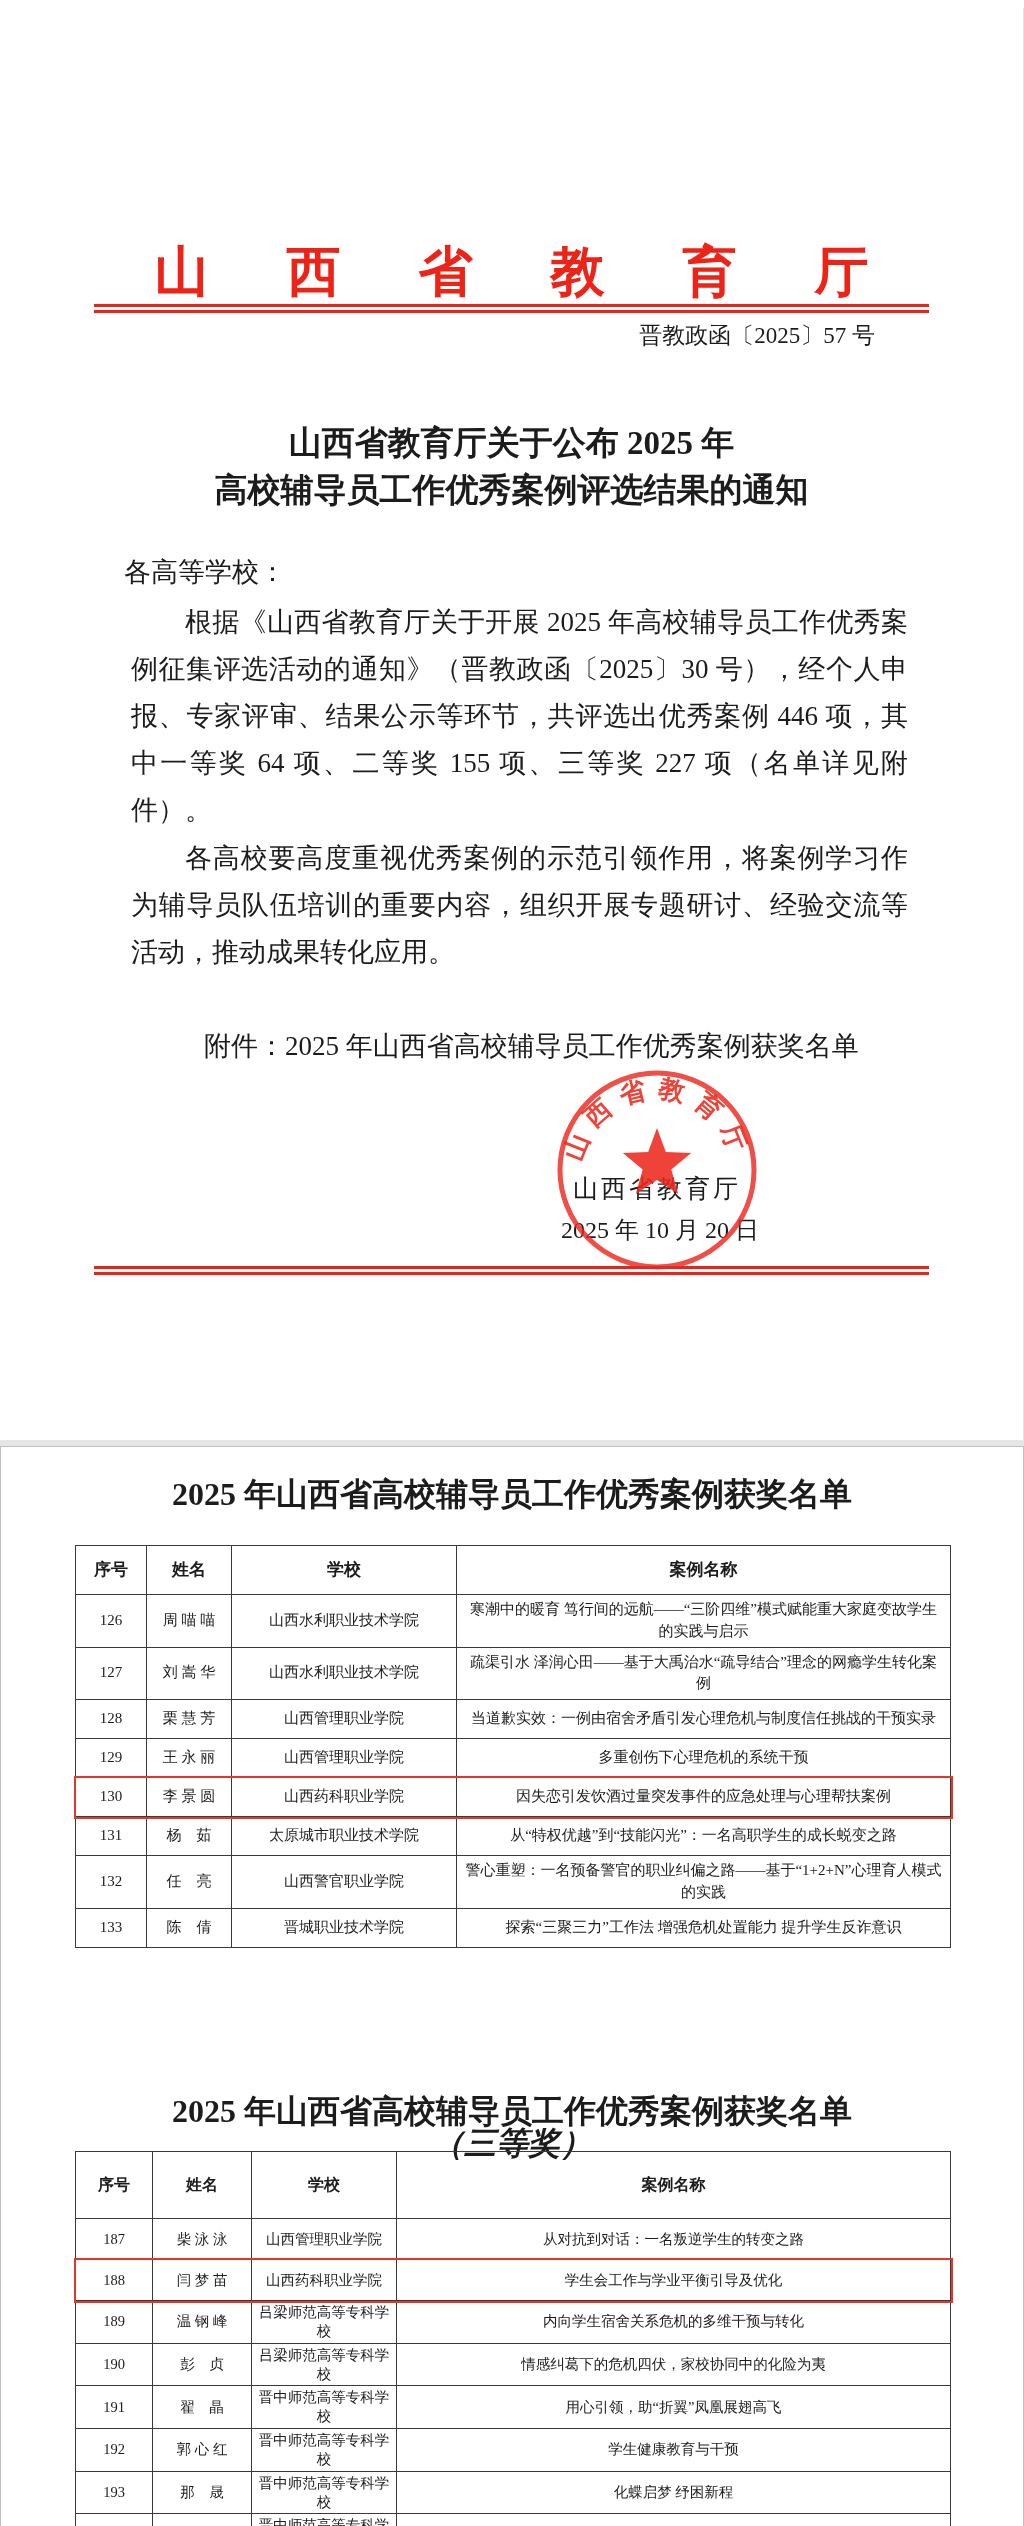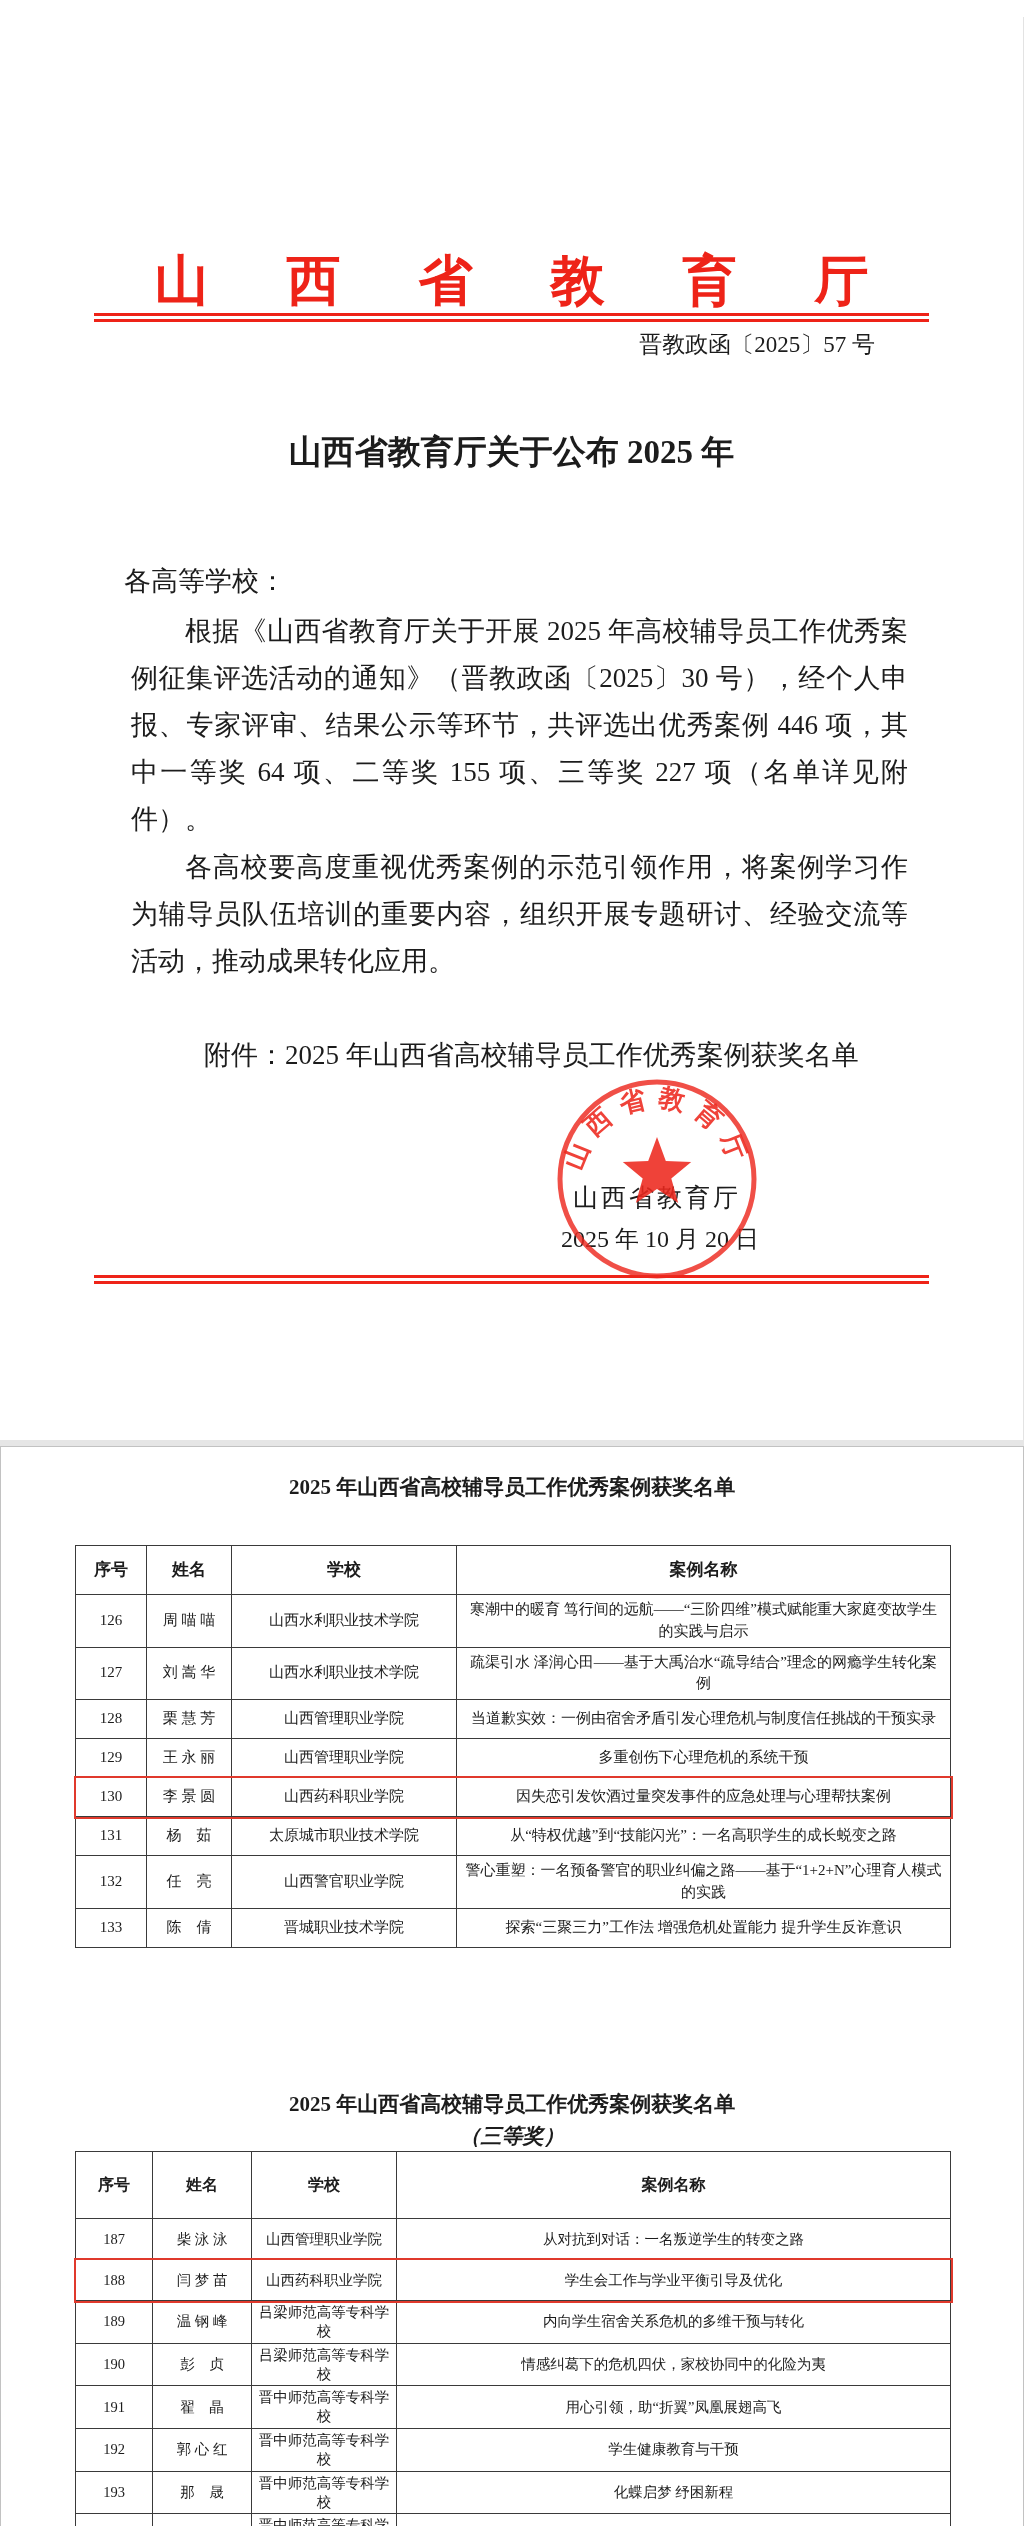--- a/index.html
+++ b/index.html
@@ -6,21 +6,21 @@
   body {
     width: 1024px; height: 2526px;
     background: #ffffff;
     position: relative;
     overflow: hidden;
     font-family: "Liberation Serif", "DejaVu Serif", serif;
     color: #1c1c1c;
   }
   .page { background: #fff; }
   .page1 {
-    position: absolute; top: 17px; left: 0; right: 0; height: 1438px;
+    position: absolute; top: 8px; left: 0; right: 0; height: 1438px;
     border-bottom: 2px solid #b9b9b9;
     border-right: 1px solid #e3e3e3;
   }
   .page-gap {
     position: absolute; top: 1440px; left: 0; right: 0; height: 6px;
     background: #e6e6e6;
   }
   .page2 {
     position: absolute; top: 1446px; left: 0; right: 0; height: 1080px;
     border: 1px solid #c2c2c2; border-bottom: none;
@@ -73,21 +73,21 @@
   }
   .sign-date {
     position: absolute; top: 1206px; left: 520px; width: 280px;
     text-align: center; font-size: 24px;
   }
   .seal { position: absolute; top: 1056px; left: 551px; }
 
   
   .tbl-title, .tbl-subtitle {
     position: absolute; left: 0; right: 0;
-    text-align: center; font-weight: bold; font-size: 21px;
+    text-align: center; font-weight: bold; font-size: 32px;
     white-space: nowrap;
   }
   .t2-title { top: 26px; }
   .t2-sub   { top: 58px; }
   .t3-title { top: 643px; }
   .t3-sub   { top: 675px; font-style: italic; }
 
   table {
     position: absolute; left: 74px; width: 876px;
     border-collapse: collapse; table-layout: fixed;
@@ -117,20 +117,21 @@
 </style>
 </head>
 <body>
 
 <div class="page page1">
   <div class="agency-title">山西省教育厅</div>
   <div class="red-rule top"></div>
   <div class="doc-number">晋教政函〔2025〕57 号</div>
   <div class="notice-title">
     <div>山西省教育厅关于公布 2025 年</div>
+    <div>高校辅导员工作优秀案例评选结果的通知</div>
   </div>
   <div class="salutation">各高等学校：</div>
   <div class="body-text">
     <p>根据《山西省教育厅关于开展 2025 年高校辅导员工作优秀案例征集评选活动的通知》（晋教政函〔2025〕30 号），经个人申报、专家评审、结果公示等环节，共评选出优秀案例 446 项，其中一等奖 64 项、二等奖 155 项、三等奖 227 项（名单详见附件）。</p>
     <p>各高校要高度重视优秀案例的示范引领作用，将案例学习作为辅导员队伍培训的重要内容，组织开展专题研讨、经验交流等活动，推动成果转化应用。</p>
   </div>
   <div class="attachment">附件：2025 年山西省高校辅导员工作优秀案例获奖名单</div>
   <div class="signer">山西省教育厅</div>
   <div class="sign-date">2025 年 10 月 20 日</div>
   <div class="red-rule bottom"></div>

